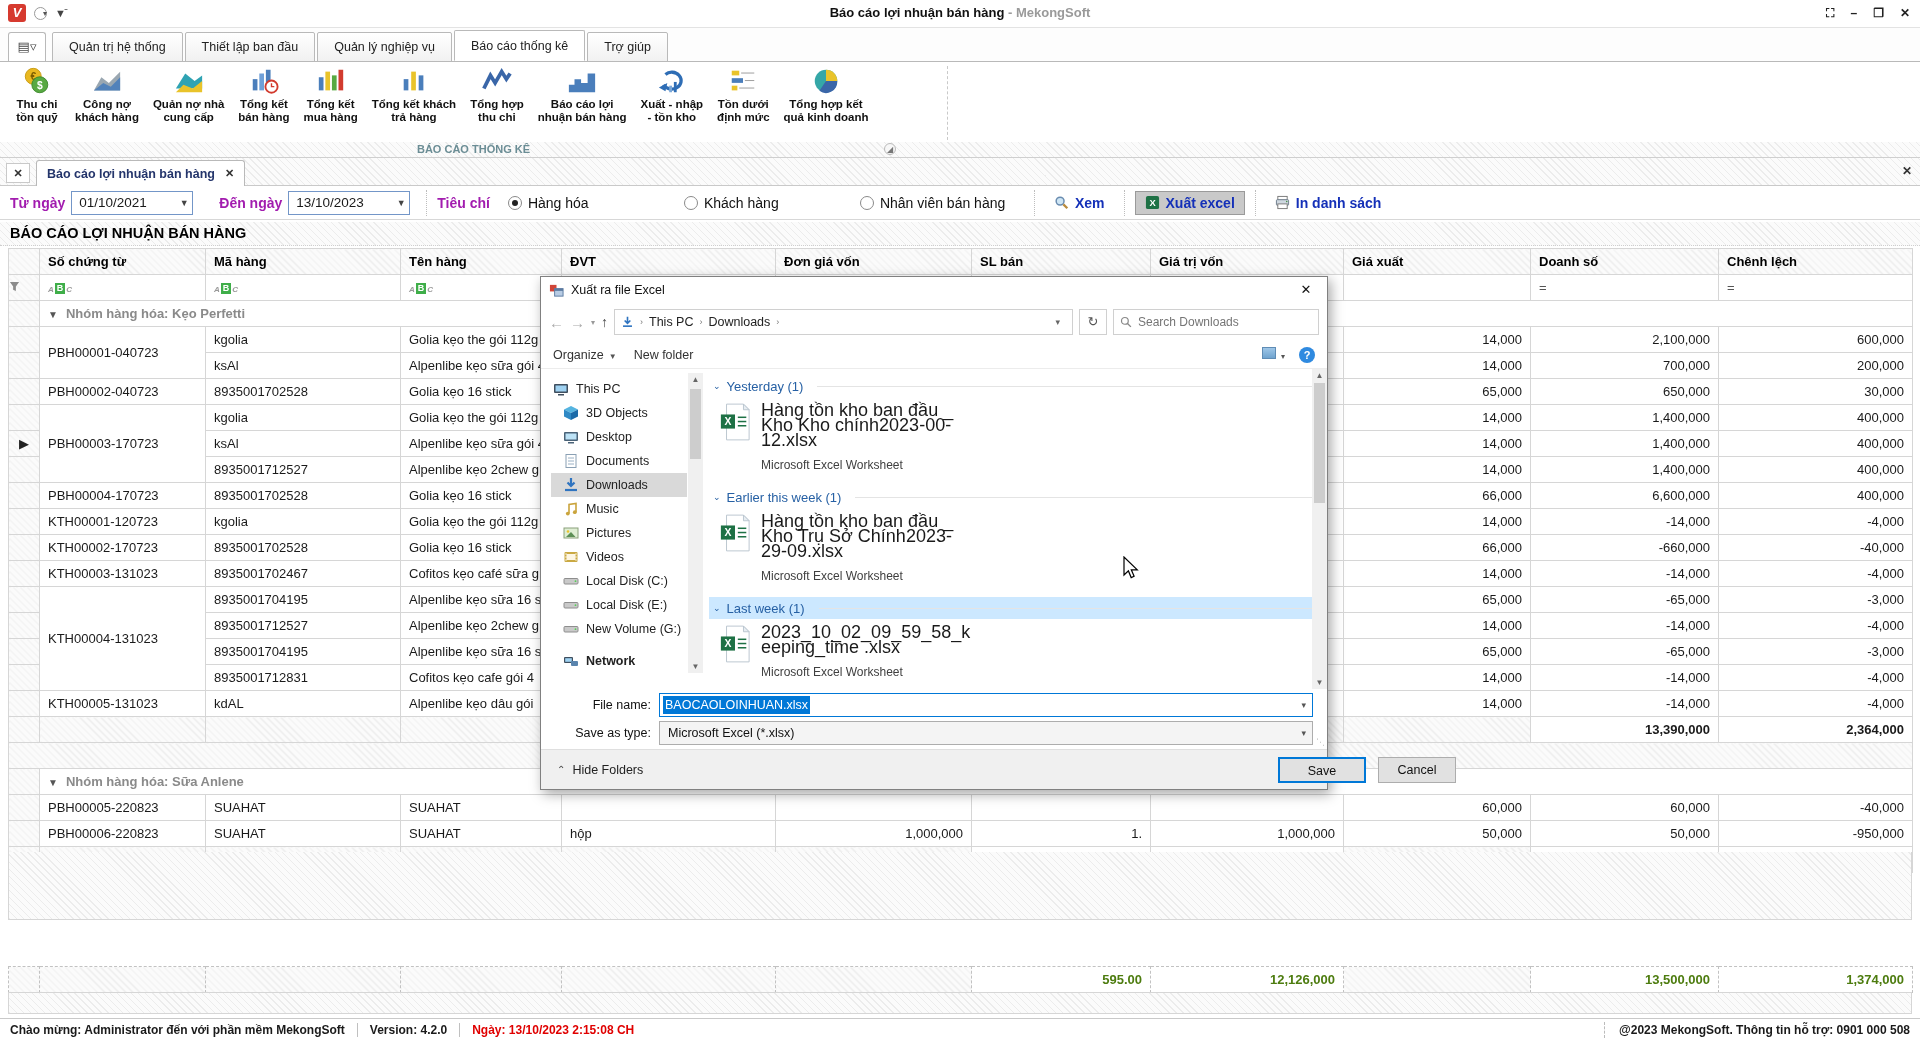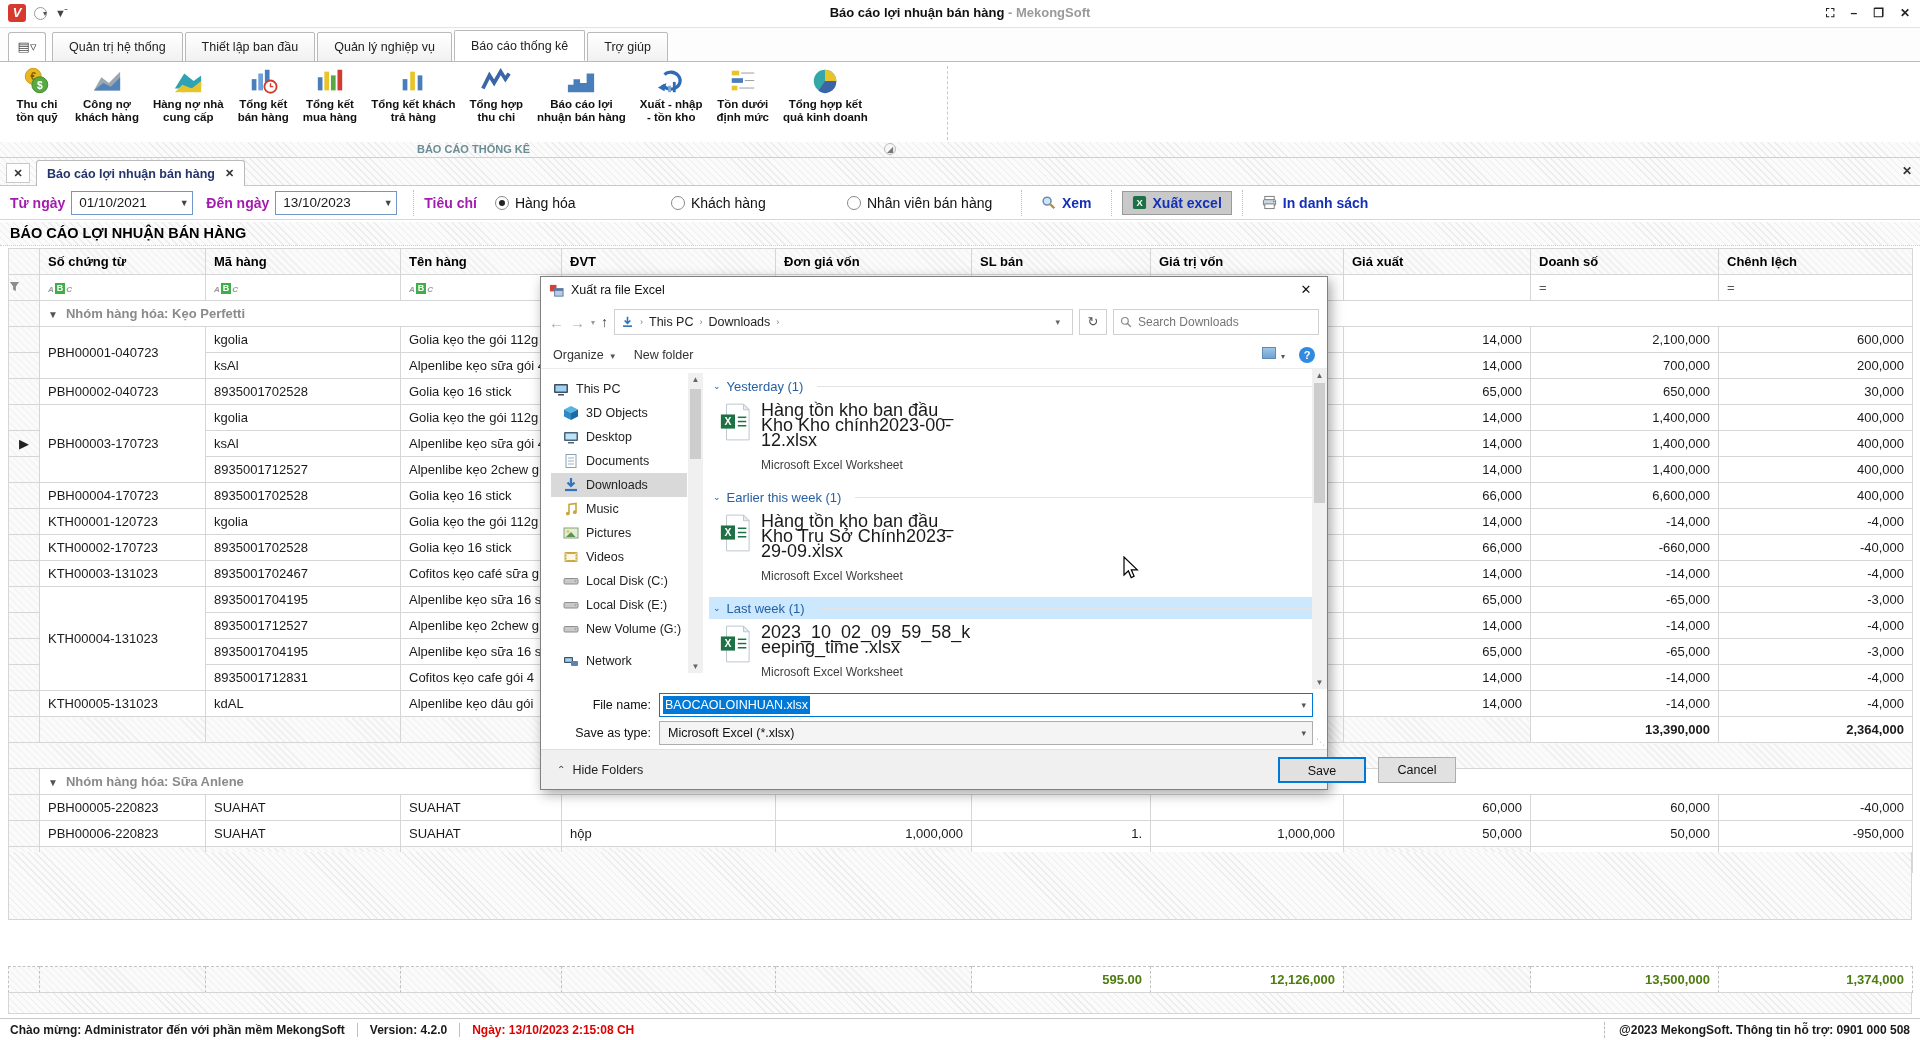--- a/index.html
+++ b/index.html
@@ -196,21 +196,21 @@
           <polygon points="2,26 12,18 20,22 30,12 30,26" fill="#4a7ebb" opacity="0.9"></polygon>
         </svg>
         <span class="l">Công nợ</span>
         <span class="l">khách hàng</span>
       </div>
       <div class="rbtn">
         <svg viewBox="0 0 32 32">
           <polygon points="2,24 12,8 22,16 30,10 30,24" fill="#2fa3b3"></polygon>
           <polygon points="2,28 10,20 20,24 30,16 30,28" fill="#e9c32a"></polygon>
         </svg>
-        <span class="l">Hàng nợ nhà</span>
+        <span class="l">Quản nợ nhà</span>
         <span class="l">cung cấp</span>
       </div>
       <div class="rbtn">
         <svg viewBox="0 0 32 32">
           <rect x="4" y="14" width="5" height="12" fill="#4a7ebb"></rect>
           <rect x="11" y="8" width="5" height="18" fill="#6fa0d8"></rect>
           <rect x="18" y="4" width="5" height="22" fill="#4a7ebb"></rect>
           <circle cx="24" cy="22" r="6.5" fill="#fff" stroke="#d23b2e" stroke-width="2"></circle>
           <path d="M24 18.5 v3.5 h3" stroke="#d23b2e" stroke-width="1.5" fill="none"></path>
         </svg>
@@ -297,21 +297,21 @@
   </div>
   <div class="dt-right-close">✕</div>
 </div>
 
 <div id="filterbar">
   <span class="flabel" style="margin-left:10px;">Từ ngày</span>
   <div class="combo">
     <span>01/10/2021</span>
       <span class="arr">▼</span>
   </div>
-  <span class="flabel" style="margin-left:7px;">Đến ngày</span>
+  <span class="flabel" style="margin-left:20px;">Đến ngày</span>
   <div class="combo">
     <span>13/10/2023</span>
       <span class="arr">▼</span>
   </div>
   <div class="vsep"></div>
   <span class="flabel">Tiêu chí</span>
   <div id="radios" style="display:flex;align-items:center;">
       <div class="radio" style="margin-left: 18px; width: 158px;">
         <span class="rdot sel"></span>
         <span>Hàng hóa</span>
@@ -845,21 +845,21 @@
             </svg>
             <span>Local Disk (E:)</span>
           </div>
           <div class="sideitem">
             <svg viewBox="0 0 16 16" width="16" height="16">
               <rect x="1" y="5.5" width="14" height="5.5" rx="1" fill="#c9c9c9" stroke="#8e8e8e"></rect>
               <circle cx="12.5" cy="8.2" r="0.9" fill="#57d057"></circle>
             </svg>
             <span>New Volume (G:)</span>
           </div>
-          <div class="sideitem" style="margin-top: 8px;">
+          <div class="sideitem" style="margin-top: 8px; font-weight: bold;">
             <svg viewBox="0 0 16 16" width="16" height="16">
               <rect x="1" y="4" width="9" height="6" rx="1" fill="#3f4f5f"></rect>
               <rect x="2.2" y="5.2" width="6.6" height="3.6" fill="#9fd2f2"></rect>
               <rect x="8" y="8" width="7" height="5" rx="1" fill="#5a84ad"></rect>
             </svg>
             <span>Network</span>
           </div>
         </div>
       <div class="side-scroll">
         <span class="scroll-arrow" style="top:2px;">▲</span>

